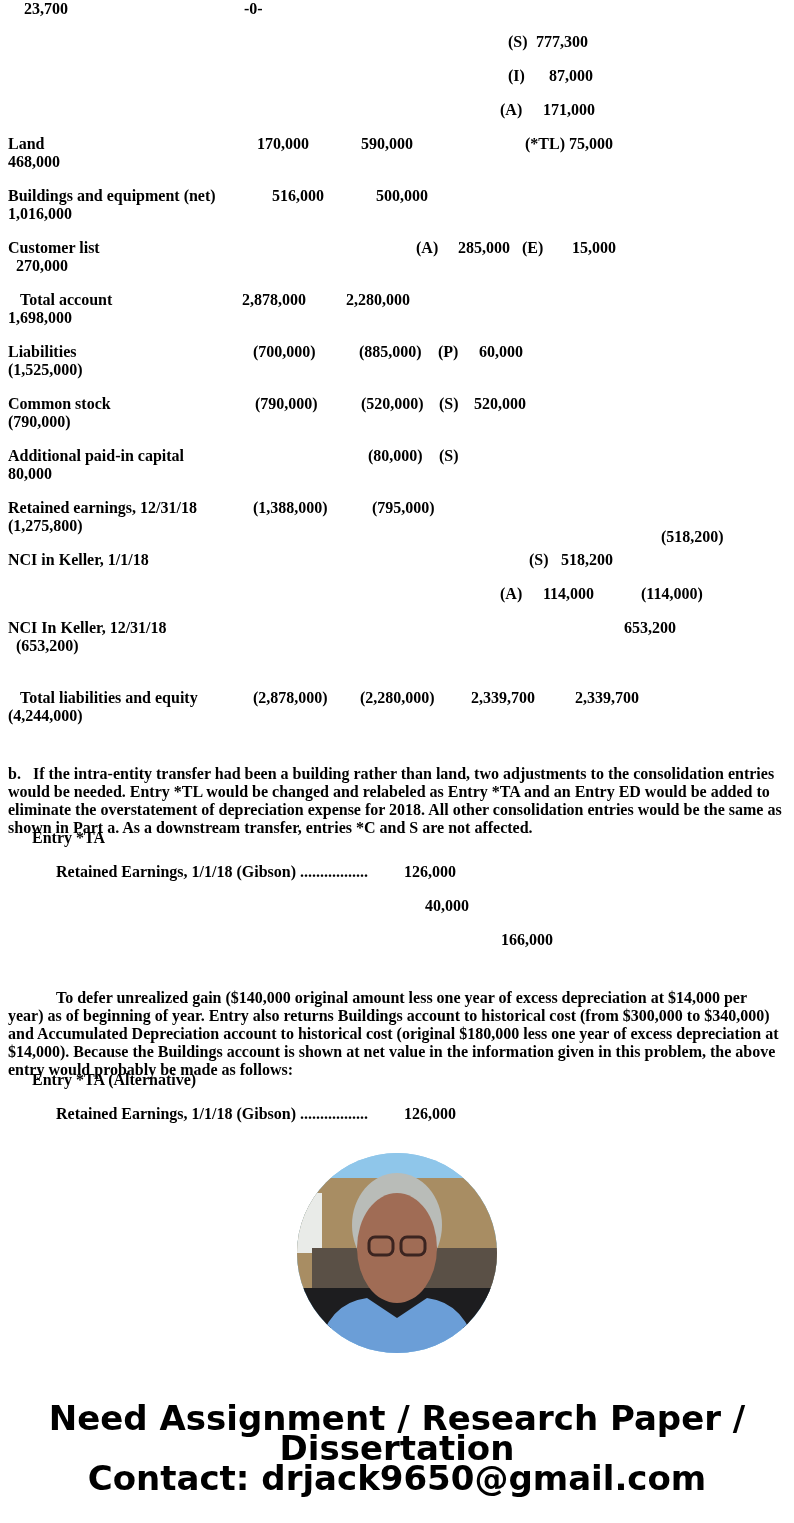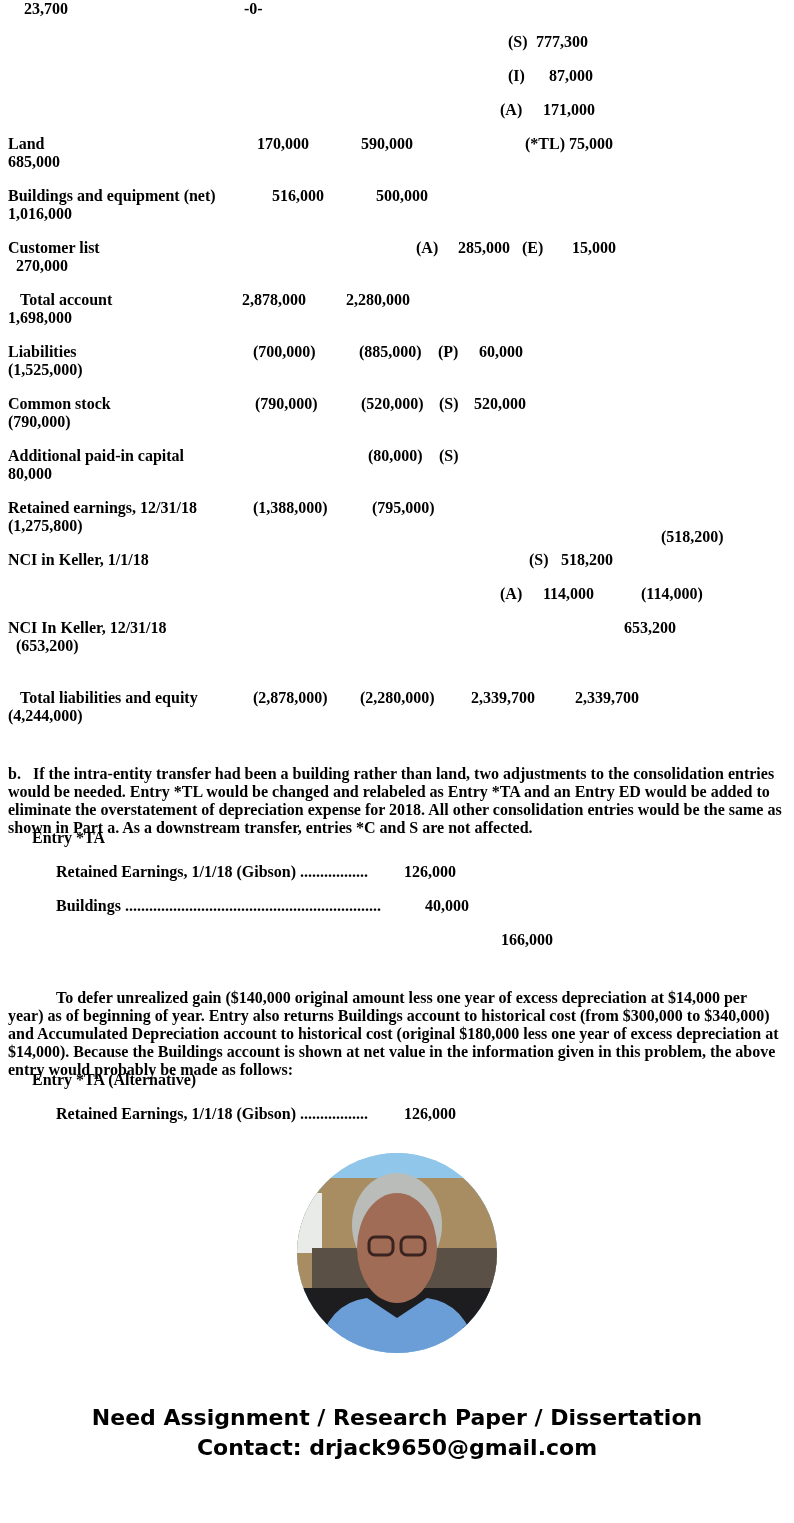--- a/index.html
+++ b/index.html
@@ -4,42 +4,42 @@
 <style>
   html, body { margin: 0; padding: 0; background: #ffffff; }
   body { width: 794px; height: 1523px; position: relative; overflow: hidden; }
   .doc { position: absolute; left: 0; top: 0; width: 794px; height: 1523px;
          font-family: "Liberation Serif", serif; font-weight: bold; font-size: 16px; color: #000; }
   .t { position: absolute; white-space: nowrap; line-height: 18px; }
   .para { position: absolute; left: 8px; width: 778px; line-height: 18px; white-space: normal; margin-top: 24px; }
   .avatar { position: absolute; left: 297px; top: 1153px; width: 200px; height: 200px; border-radius: 50%;
             overflow: hidden; background: #8fc6ea; }
   .promo { position: absolute; left: 0; top: 1403px; width: 794px; text-align: center;
-           font-family: "DejaVu Sans", sans-serif; font-weight: bold; font-size: 22px; line-height: 30px; color: #000; }
+           font-family: "DejaVu Sans", sans-serif; font-weight: bold; font-size: 34px; line-height: 30px; color: #000; }
 </style>
 </head>
 <body>
 
 <div class="doc">
 
   <span class="t" style="left:24px;top:0px">23,700</span>
   <span class="t" style="left:244px;top:0px">-0-</span>
 
   <span class="t" style="left:508px;top:33px">(S)</span>
   <span class="t" style="left:536px;top:33px">777,300</span>
   <span class="t" style="left:508px;top:67px">(I)</span>
   <span class="t" style="left:549px;top:67px">87,000</span>
   <span class="t" style="left:500px;top:101px">(A)</span>
   <span class="t" style="left:543px;top:101px">171,000</span>
 
   <span class="t" style="left:8px;top:135px">Land</span>
   <span class="t" style="left:257px;top:135px">170,000</span>
   <span class="t" style="left:361px;top:135px">590,000</span>
   <span class="t" style="left:525px;top:135px">(*TL) 75,000</span>
-  <span class="t" style="left:8px;top:153px">685,000</span>
+  <span class="t" style="left:8px;top:153px">468,000</span>
 
   <span class="t" style="left:8px;top:187px">Buildings and equipment (net)</span>
   <span class="t" style="left:272px;top:187px">516,000</span>
   <span class="t" style="left:376px;top:187px">500,000</span>
   <span class="t" style="left:8px;top:205px">1,016,000</span>
 
   <span class="t" style="left:8px;top:239px">Customer list</span>
   <span class="t" style="left:416px;top:239px">(A)</span>
   <span class="t" style="left:458px;top:239px">285,000</span>
   <span class="t" style="left:522px;top:239px">(E)</span>
@@ -93,21 +93,20 @@
   <span class="t" style="left:360px;top:689px">(2,280,000)</span>
   <span class="t" style="left:471px;top:689px">2,339,700</span>
   <span class="t" style="left:575px;top:689px">2,339,700</span>
   <span class="t" style="left:8px;top:707px">(4,244,000)</span>
 
   <div class="para" style="top:741px">b.&nbsp;&nbsp; If the intra-entity transfer had been a building rather than land, two adjustments to the consolidation entries would be needed. Entry *TL would be changed and relabeled as Entry *TA and an Entry ED would be added to eliminate the overstatement of depreciation expense for 2018. All other consolidation entries would be the same as shown in Part a. As a downstream transfer, entries *C and S are not affected.</div>
 
   <span class="t" style="left:32px;top:829px">Entry *TA</span>
   <span class="t" style="left:56px;top:863px">Retained Earnings, 1/1/18 (Gibson) .................</span>
   <span class="t" style="left:404px;top:863px">126,000</span>
-  <span class="t" style="left:56px;top:897px">Buildings ................................................................</span>
   <span class="t" style="left:425px;top:897px">40,000</span>
   <span class="t" style="left:501px;top:931px">166,000</span>
 
   <div class="para" style="top:965px; text-indent:48px">To defer unrealized gain ($140,000 original amount less one year of excess depreciation at $14,000 per year) as of beginning of year. Entry also returns Buildings account to historical cost (from $300,000 to $340,000) and Accumulated Depreciation account to historical cost (original $180,000 less one year of excess depreciation at $14,000). Because the Buildings account is shown at net value in the information given in this problem, the above entry would probably be made as follows:</div>
 
   <span class="t" style="left:32px;top:1071px">Entry *TA (Alternative)</span>
   <span class="t" style="left:56px;top:1105px">Retained Earnings, 1/1/18 (Gibson) .................</span>
   <span class="t" style="left:404px;top:1105px">126,000</span>
 
   <div class="avatar">

